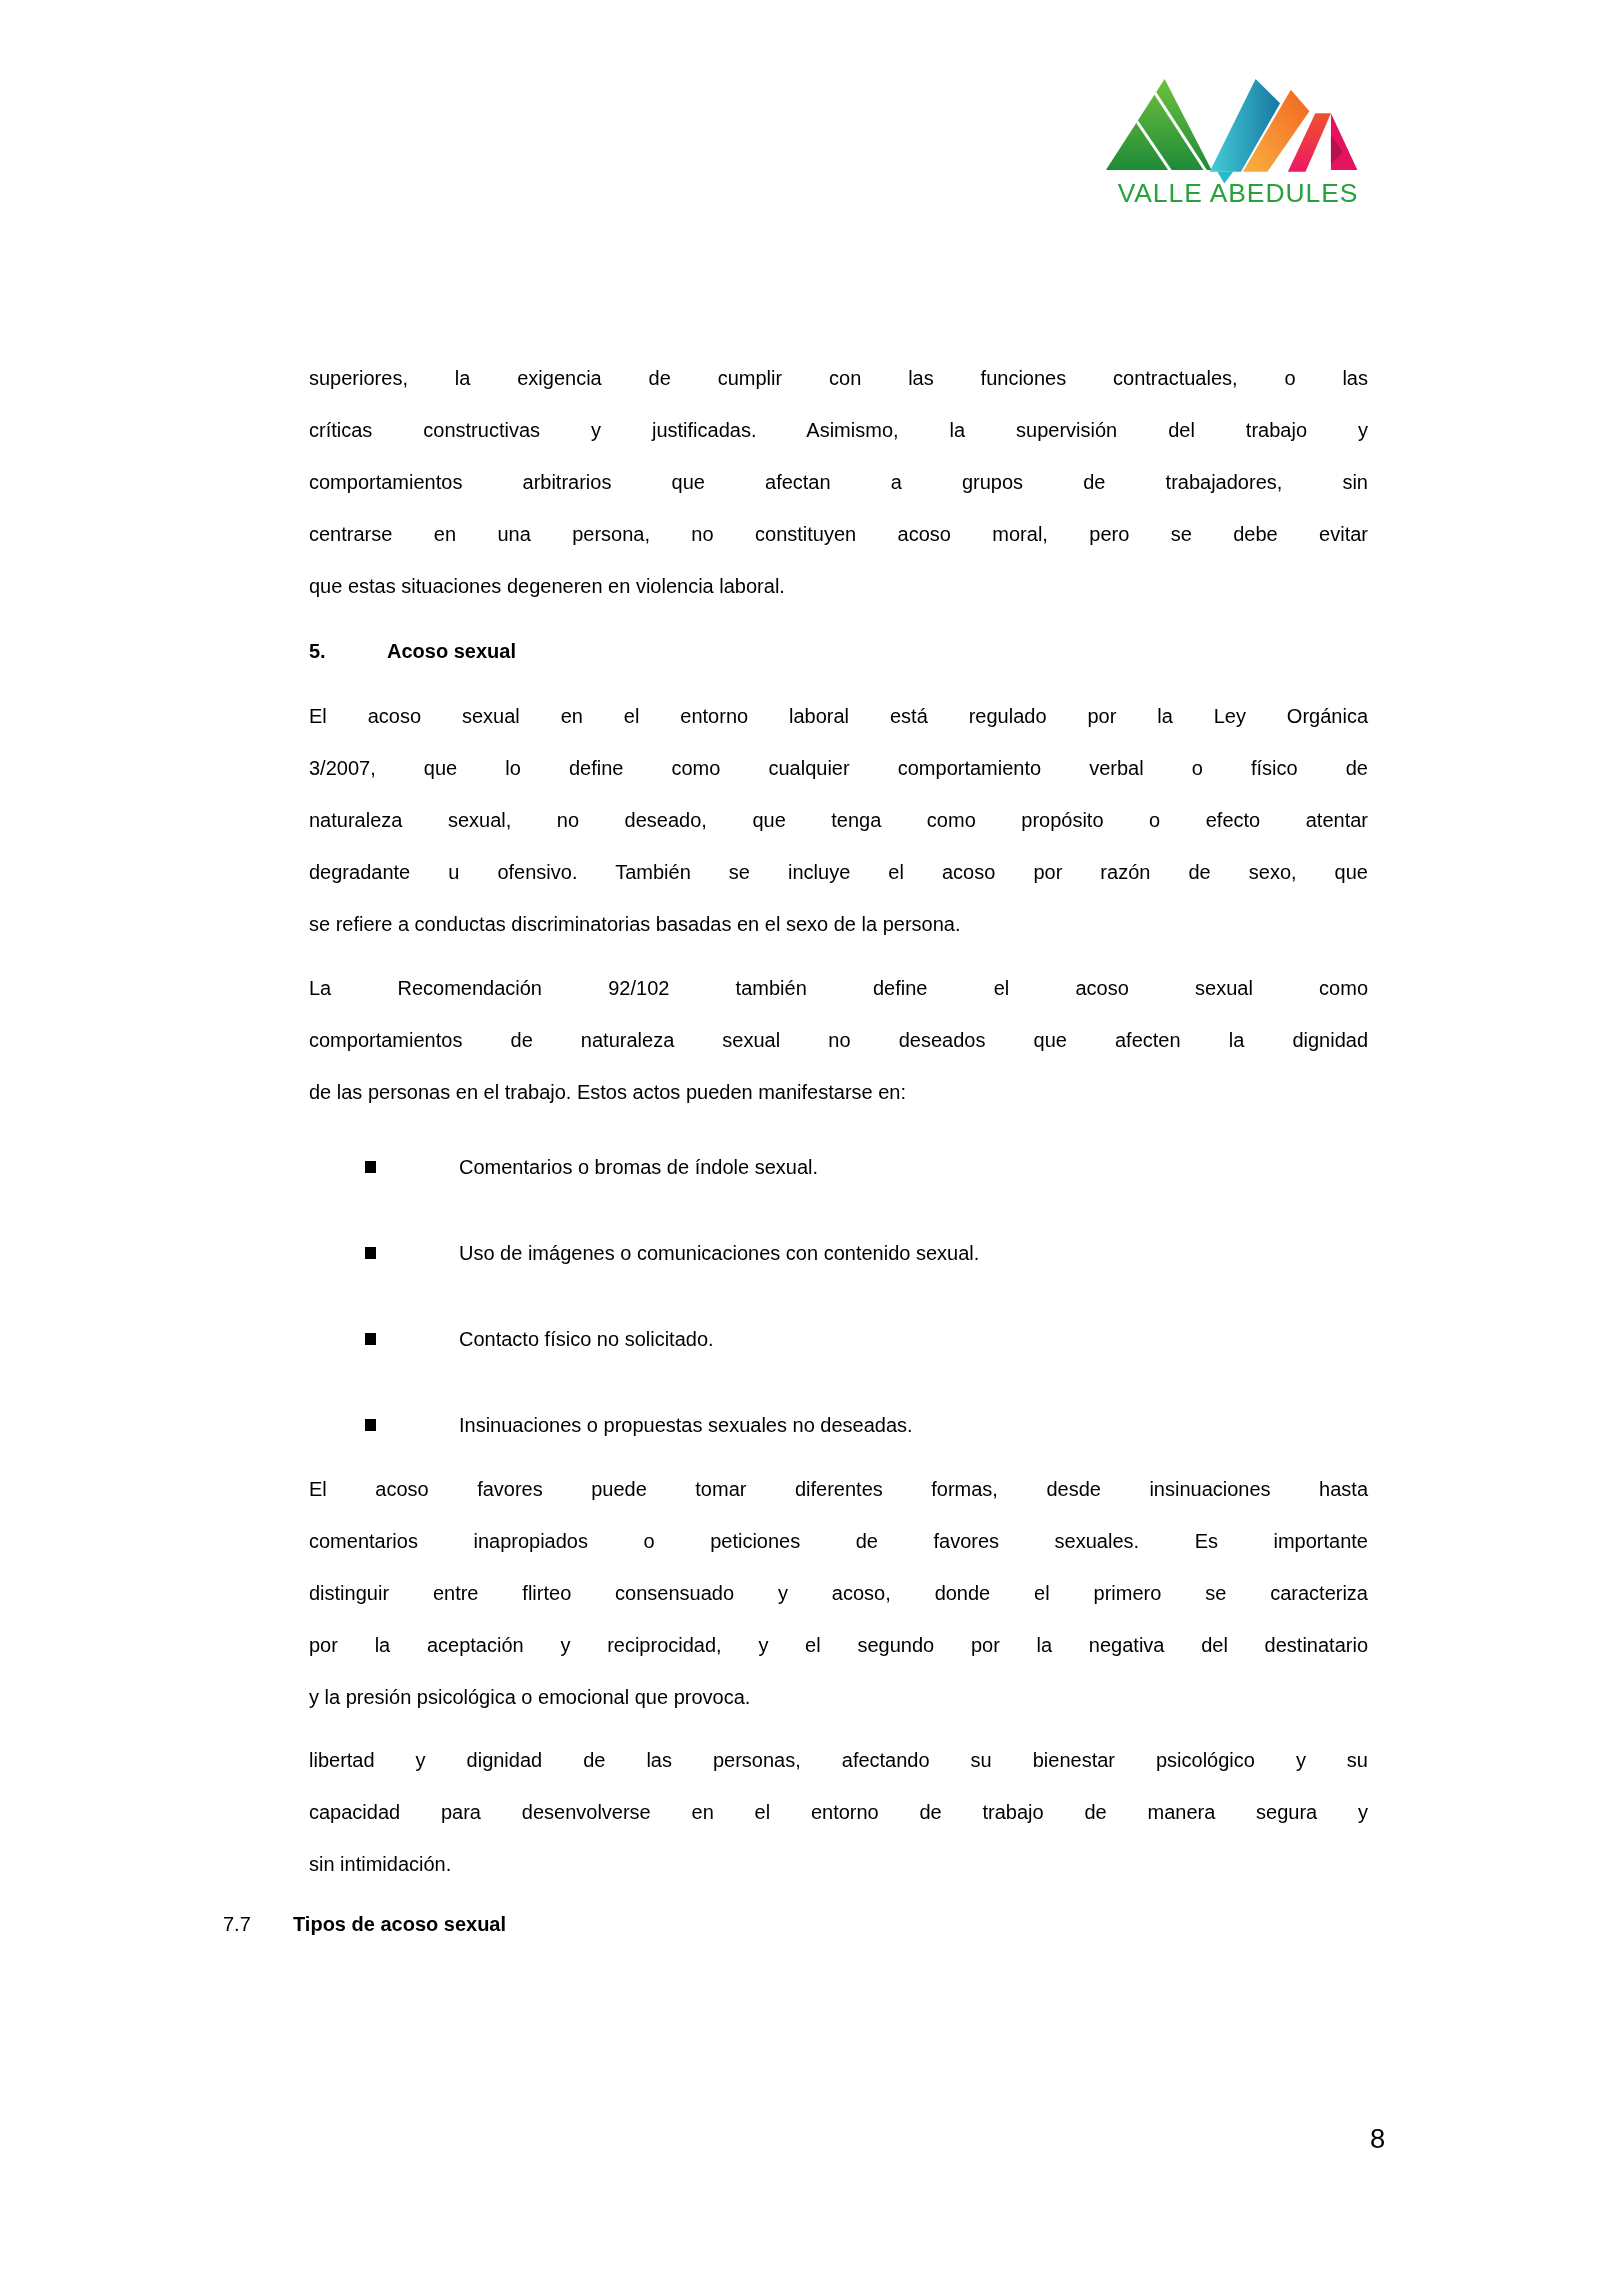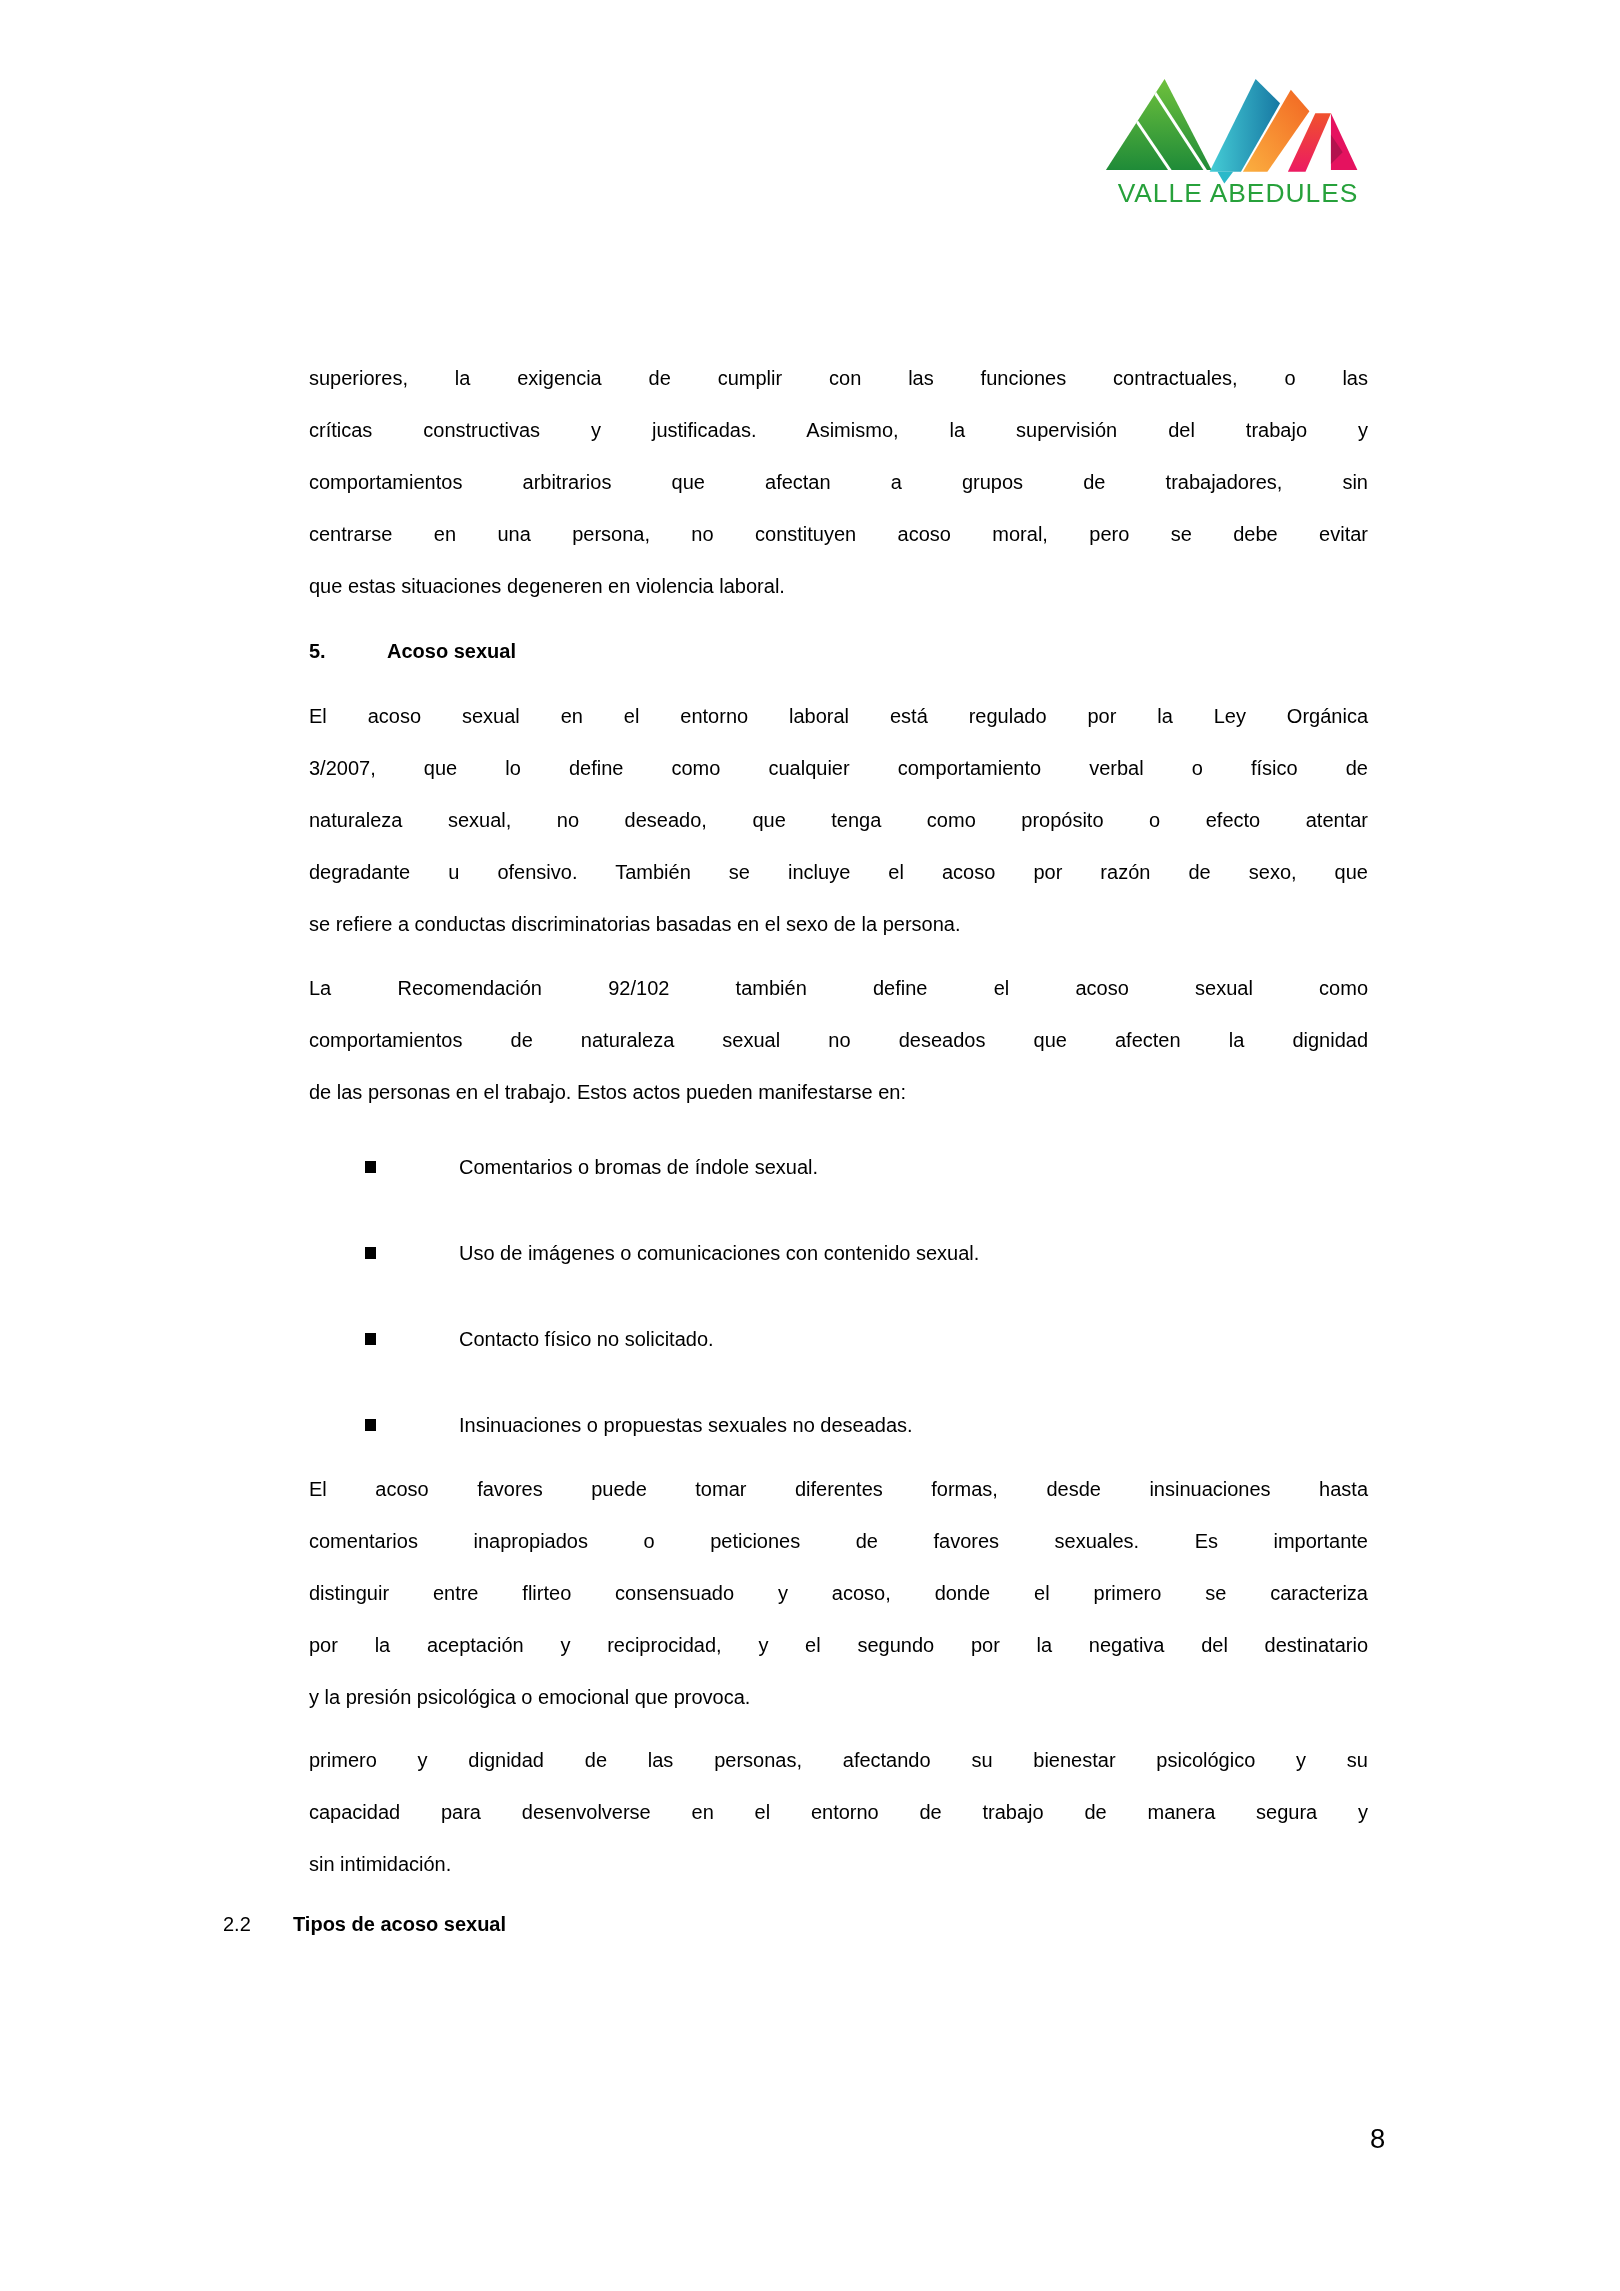--- a/index.html
+++ b/index.html
@@ -132,25 +132,25 @@
 
   <div class="para mt13">
     <div class="jline">El acoso favores puede tomar diferentes formas, desde insinuaciones hasta</div>
     <div class="jline">comentarios inapropiados o peticiones de favores sexuales. Es importante</div>
     <div class="jline">distinguir entre flirteo consensuado y acoso, donde el primero se caracteriza</div>
     <div class="jline">por la aceptación y reciprocidad, y el segundo por la negativa del destinatario</div>
     <div class="jline last">y la presión psicológica o emocional que provoca.</div>
   </div>
 
   <div class="para mt11">
-    <div class="jline">primero y dignidad de las personas, afectando su bienestar psicológico y su</div>
+    <div class="jline">libertad y dignidad de las personas, afectando su bienestar psicológico y su</div>
     <div class="jline">capacidad para desenvolverse en el entorno de trabajo de manera segura y</div>
     <div class="jline last">sin intimidación.</div>
   </div>
 
   <div class="heading h51">
-    <span class="hnum">2.2</span><span>Tipos de acoso sexual</span>
+    <span class="hnum">7.7</span><span>Tipos de acoso sexual</span>
   </div>
 
 </div>
 
 <div class="pagenum">8</div>
 
 
 </body></html>

